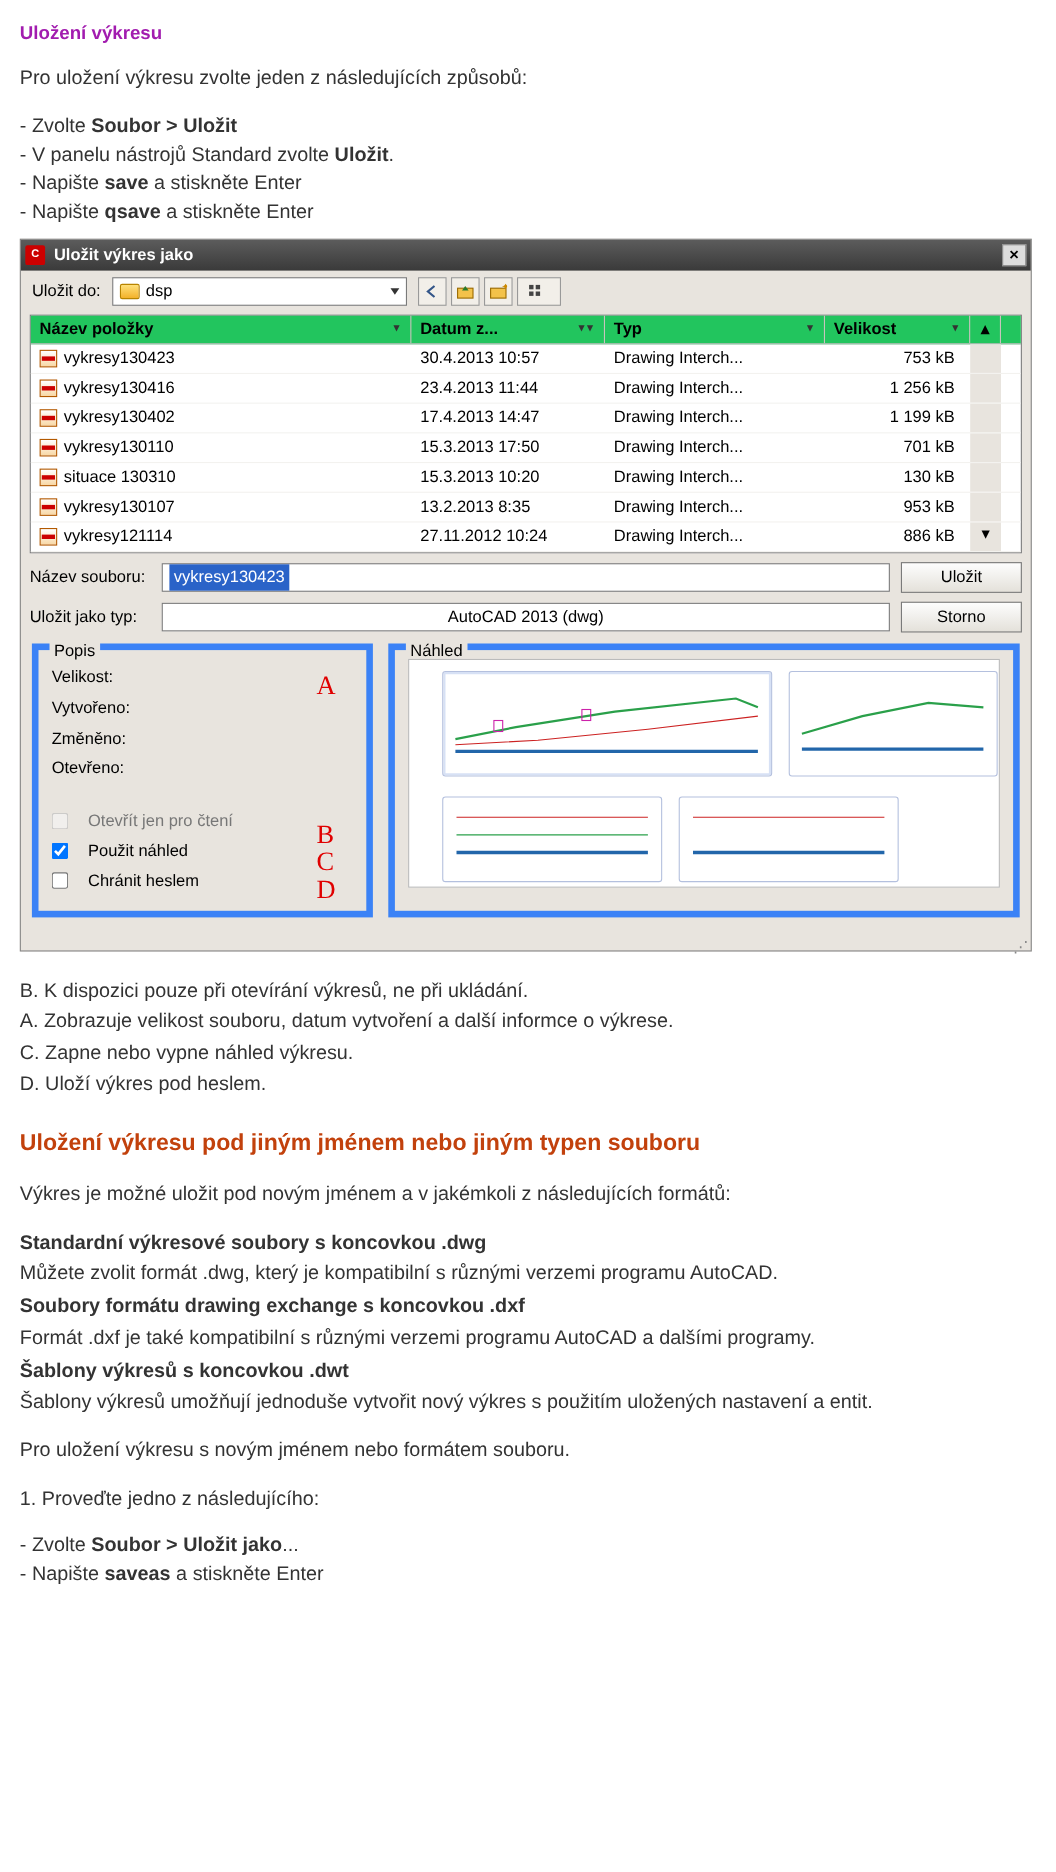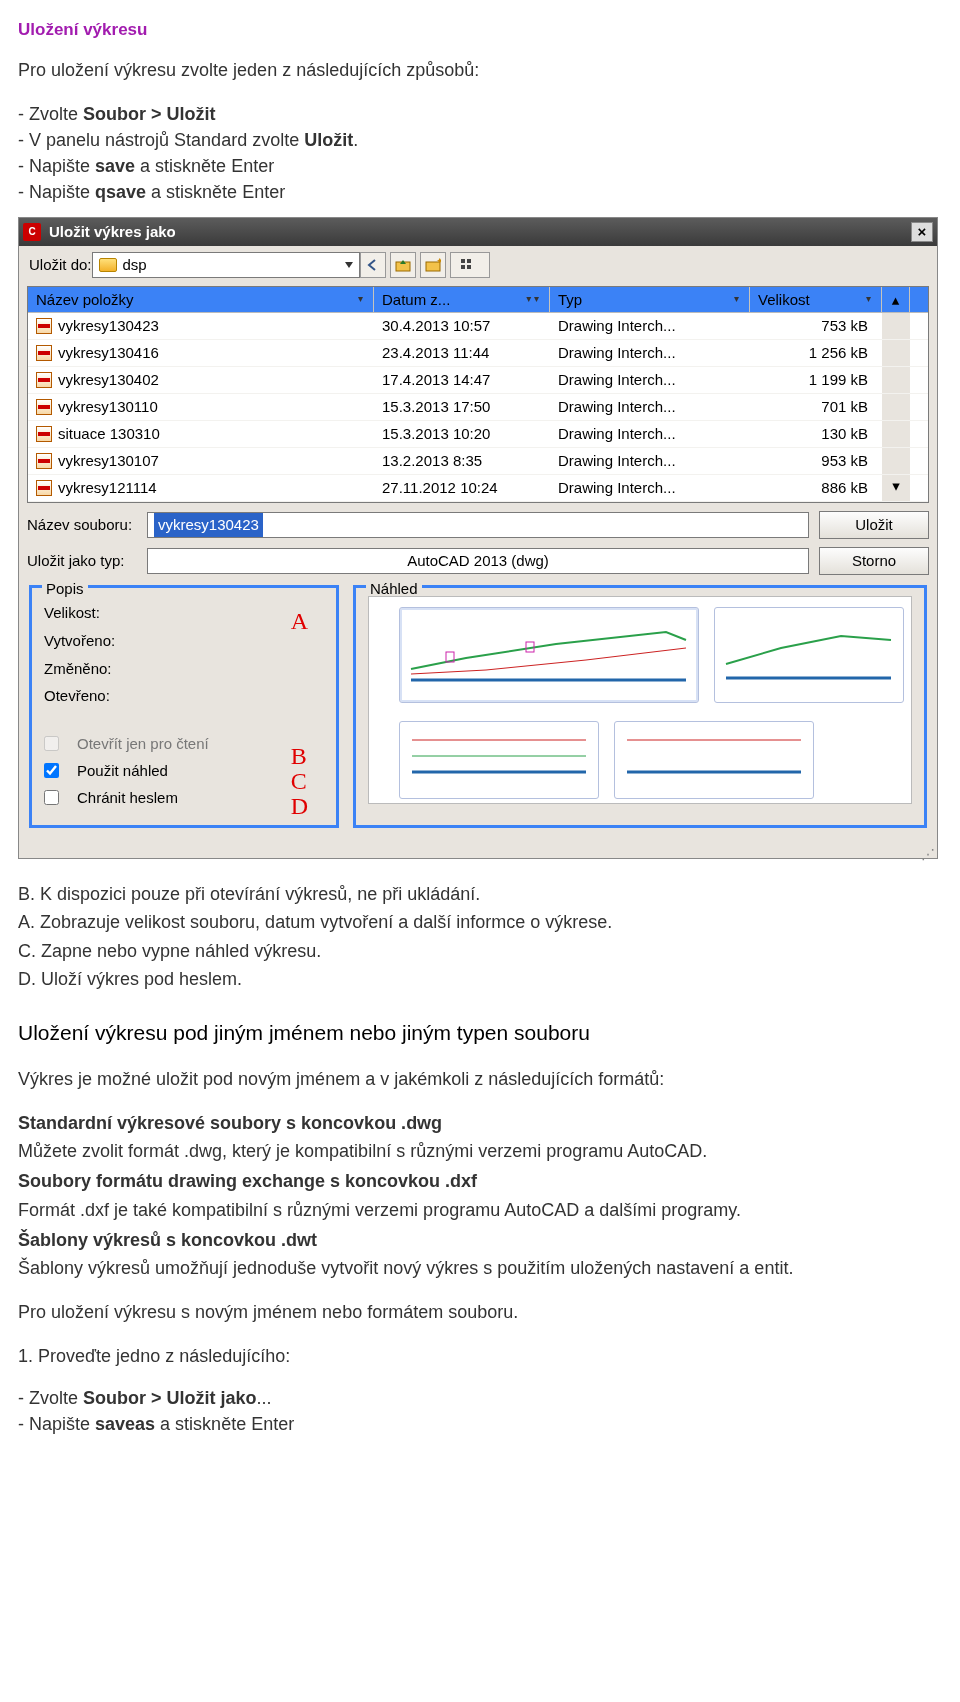--- a/index.html
+++ b/index.html
@@ -6,21 +6,21 @@
   body {
     font-family: Arial, Helvetica, sans-serif;
     font-size: 18px;
     color: #333;
     background: #fff;
     width: 960px;
     padding: 12px 18px 30px 18px;
     line-height: 1.45;
   }
   .h-red { color: #a21caf; font-weight: bold; font-size: 17px; margin: 6px 0 14px 0; }
-  .h-red-sub { color: #000000; font-weight: normal; font-size: 21px; margin: 26px 0 18px 0; }
+  .h-red-sub { color: #c2410c; font-weight: bold; font-size: 21px; margin: 26px 0 18px 0; }
   p { margin: 0 0 4px 0; }
   .para-gap { margin-bottom: 18px; }
   .bold { font-weight: bold; }
 
   
   .dialog {
     width: 920px;
     margin: 12px 0 22px 0;
     border: 1px solid #888;
     background: #e8e4de;
@@ -52,20 +52,21 @@
     border: 1px solid #888;
     color: #000;
     font-weight: bold;
     text-align: center;
     line-height: 18px;
     cursor: pointer;
   }
   .toolbar {
     display: flex;
     align-items: center;
+    gap: 10px;
     padding: 6px 10px 8px 10px;
   }
   .toolbar label { font-size: 15px; }
   .drop {
     height: 26px;
     background: #fff;
     border: 1px solid #7a7a7a;
     display: inline-flex;
     align-items: center;
     padding: 0 6px;
@@ -99,23 +100,24 @@
     background: #fff;
     border: 1px solid #7a7a7a;
     margin: 0 8px;
   }
   .list-head, .list-row {
     display: grid;
     grid-template-columns: 346px 176px 200px 132px 28px;
     align-items: center;
   }
   .list-head {
-    background: #3b82f6;
+    background: #22c55e;
     border-bottom: 1px solid #bbb;
     height: 26px;
+    font-weight: bold;
   }
   .col-h {
     padding: 0 8px;
     border-right: 1px solid #c7c4bd;
     height: 100%;
     display:flex;align-items:center;justify-content:space-between;
     font-size: 15px;
   }
   .col-h .sort { font-size: 10px; color:#333; margin: 0 2px; }
   .list-row {
@@ -166,21 +168,21 @@
     cursor:pointer;
     font-size:15px;
   }
 
   .lower-panels {
     display:flex;
     gap: 14px;
     padding: 0 10px 14px 10px;
   }
   .fieldset {
-    border:3px solid #3b82f6;
+    border:6px solid #3b82f6;
     padding: 8px 12px 12px 12px;
     position:relative;
   }
   .fieldset .legend {
     position:absolute;
     top:-10px; left:10px;
     background:#e8e4de;
     padding:0 4px;
     font-size:15px;
   }

